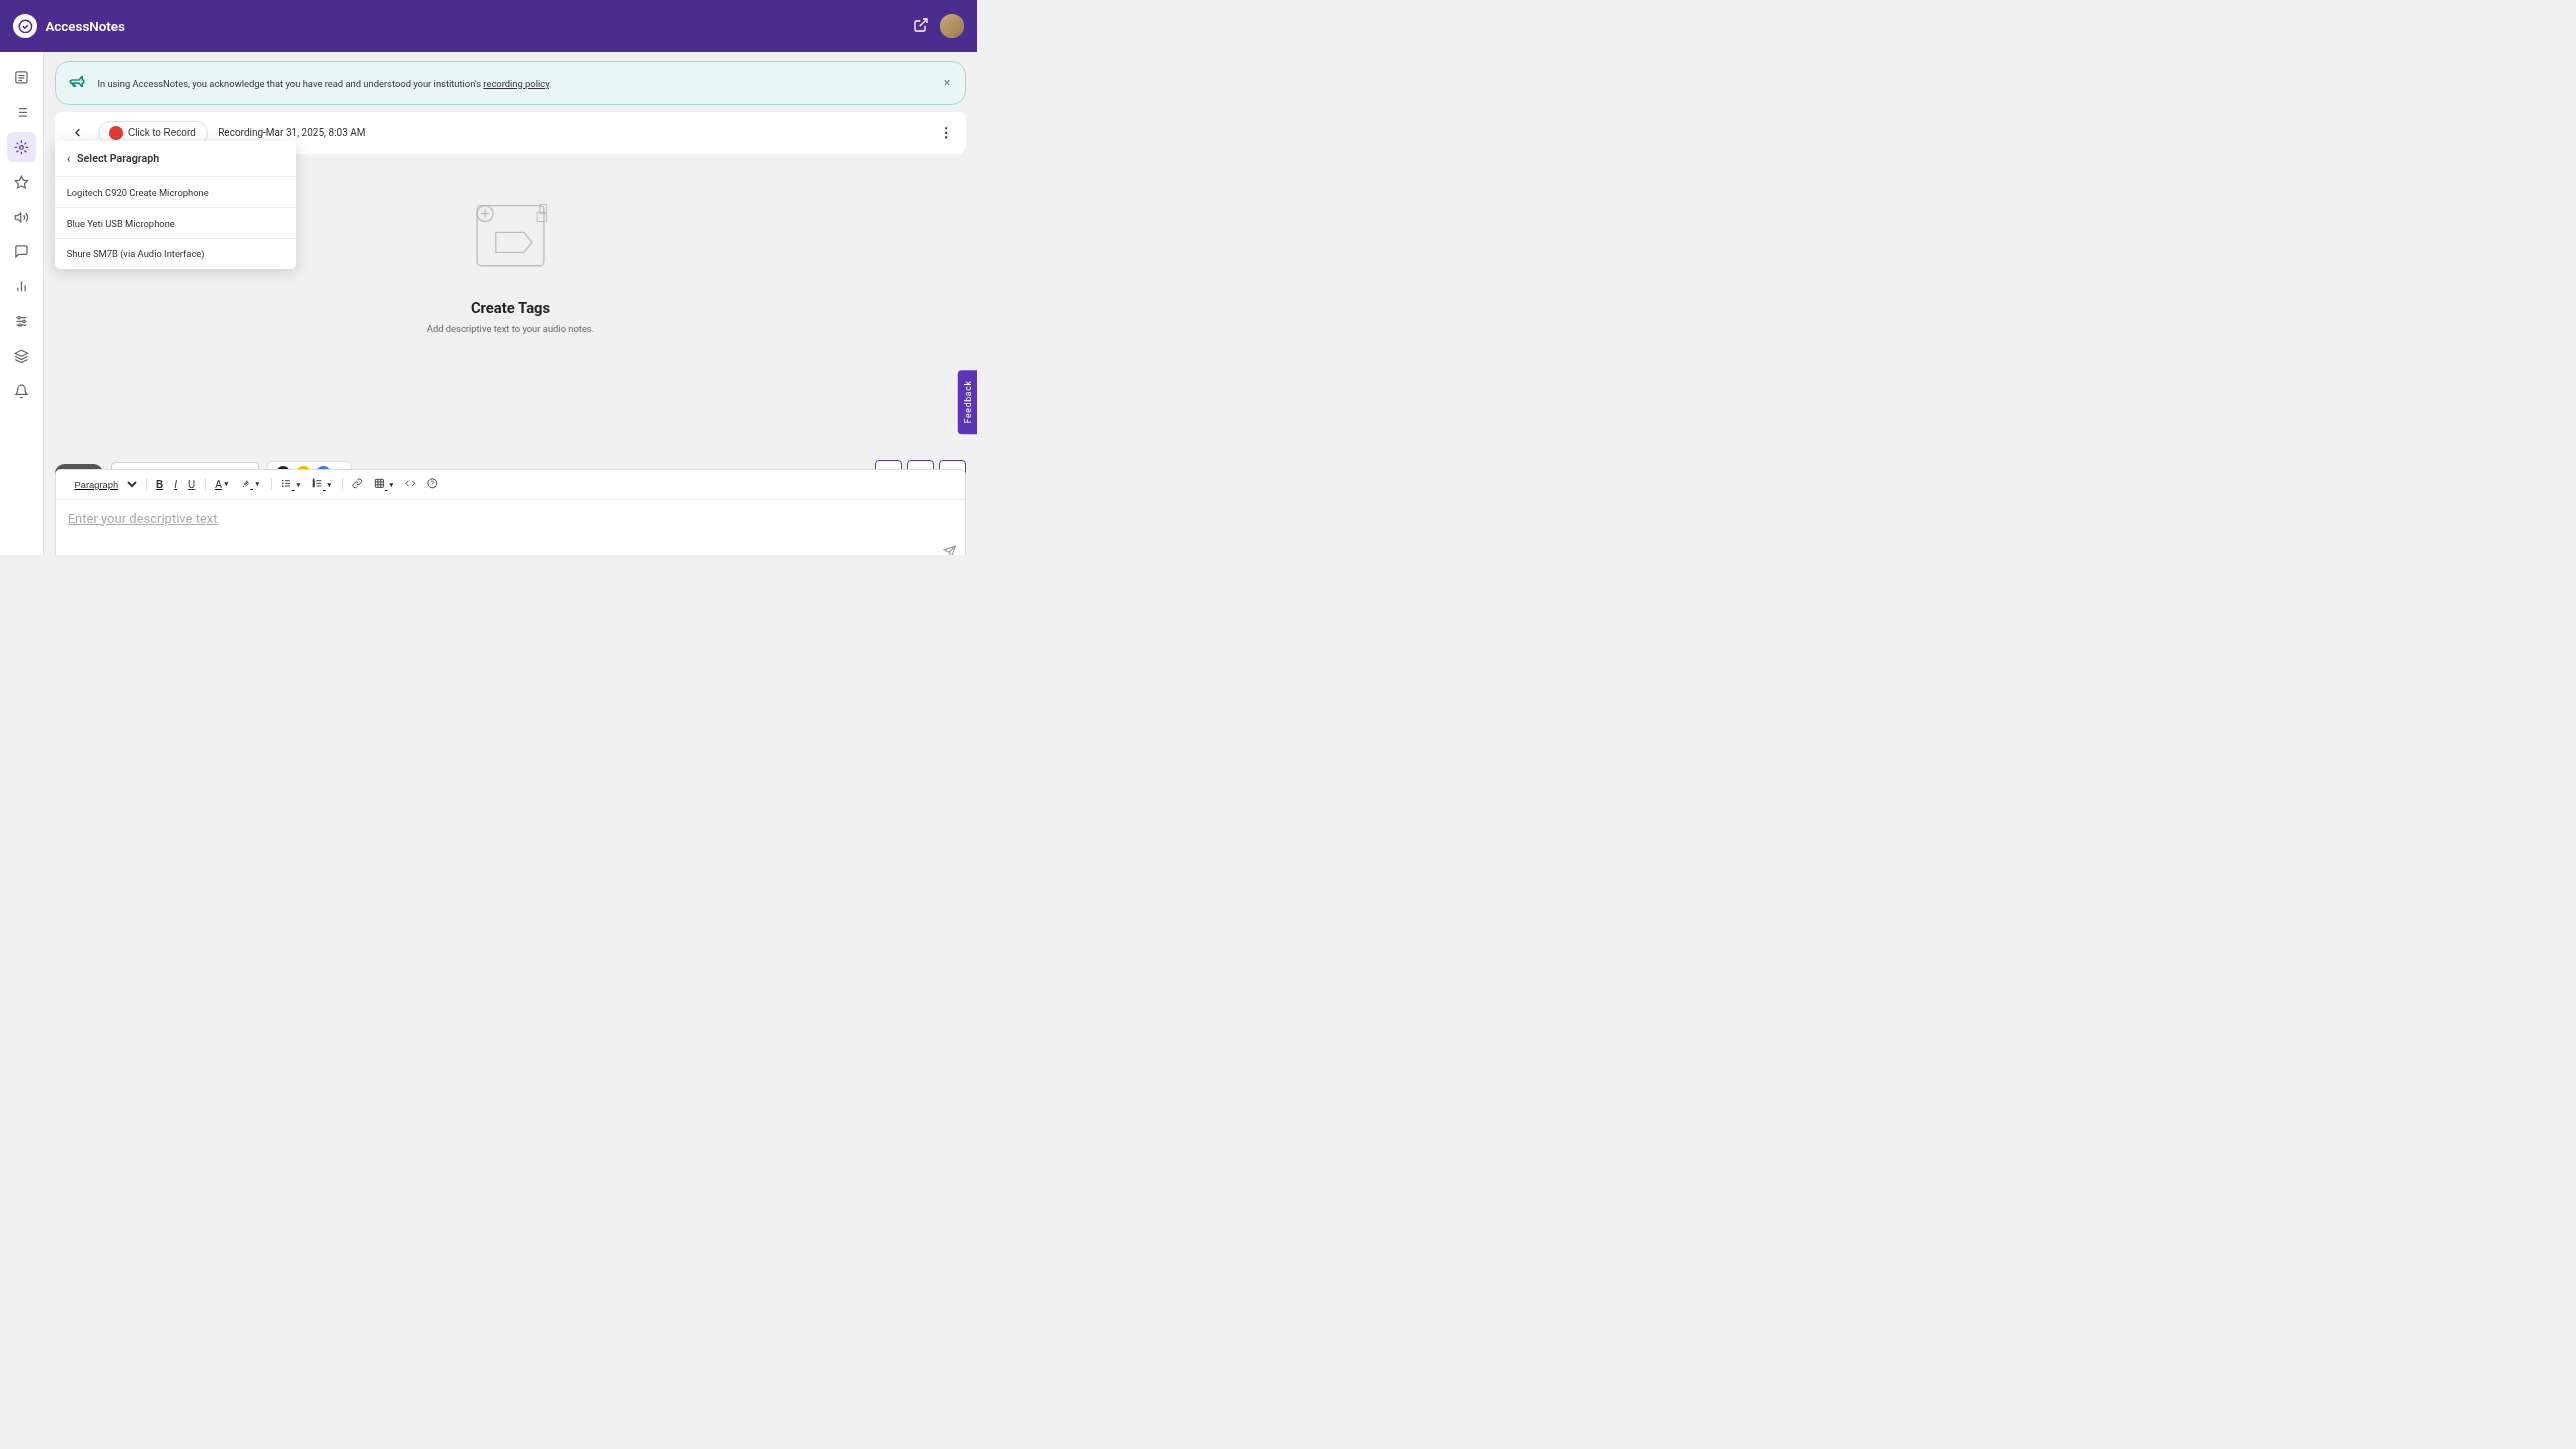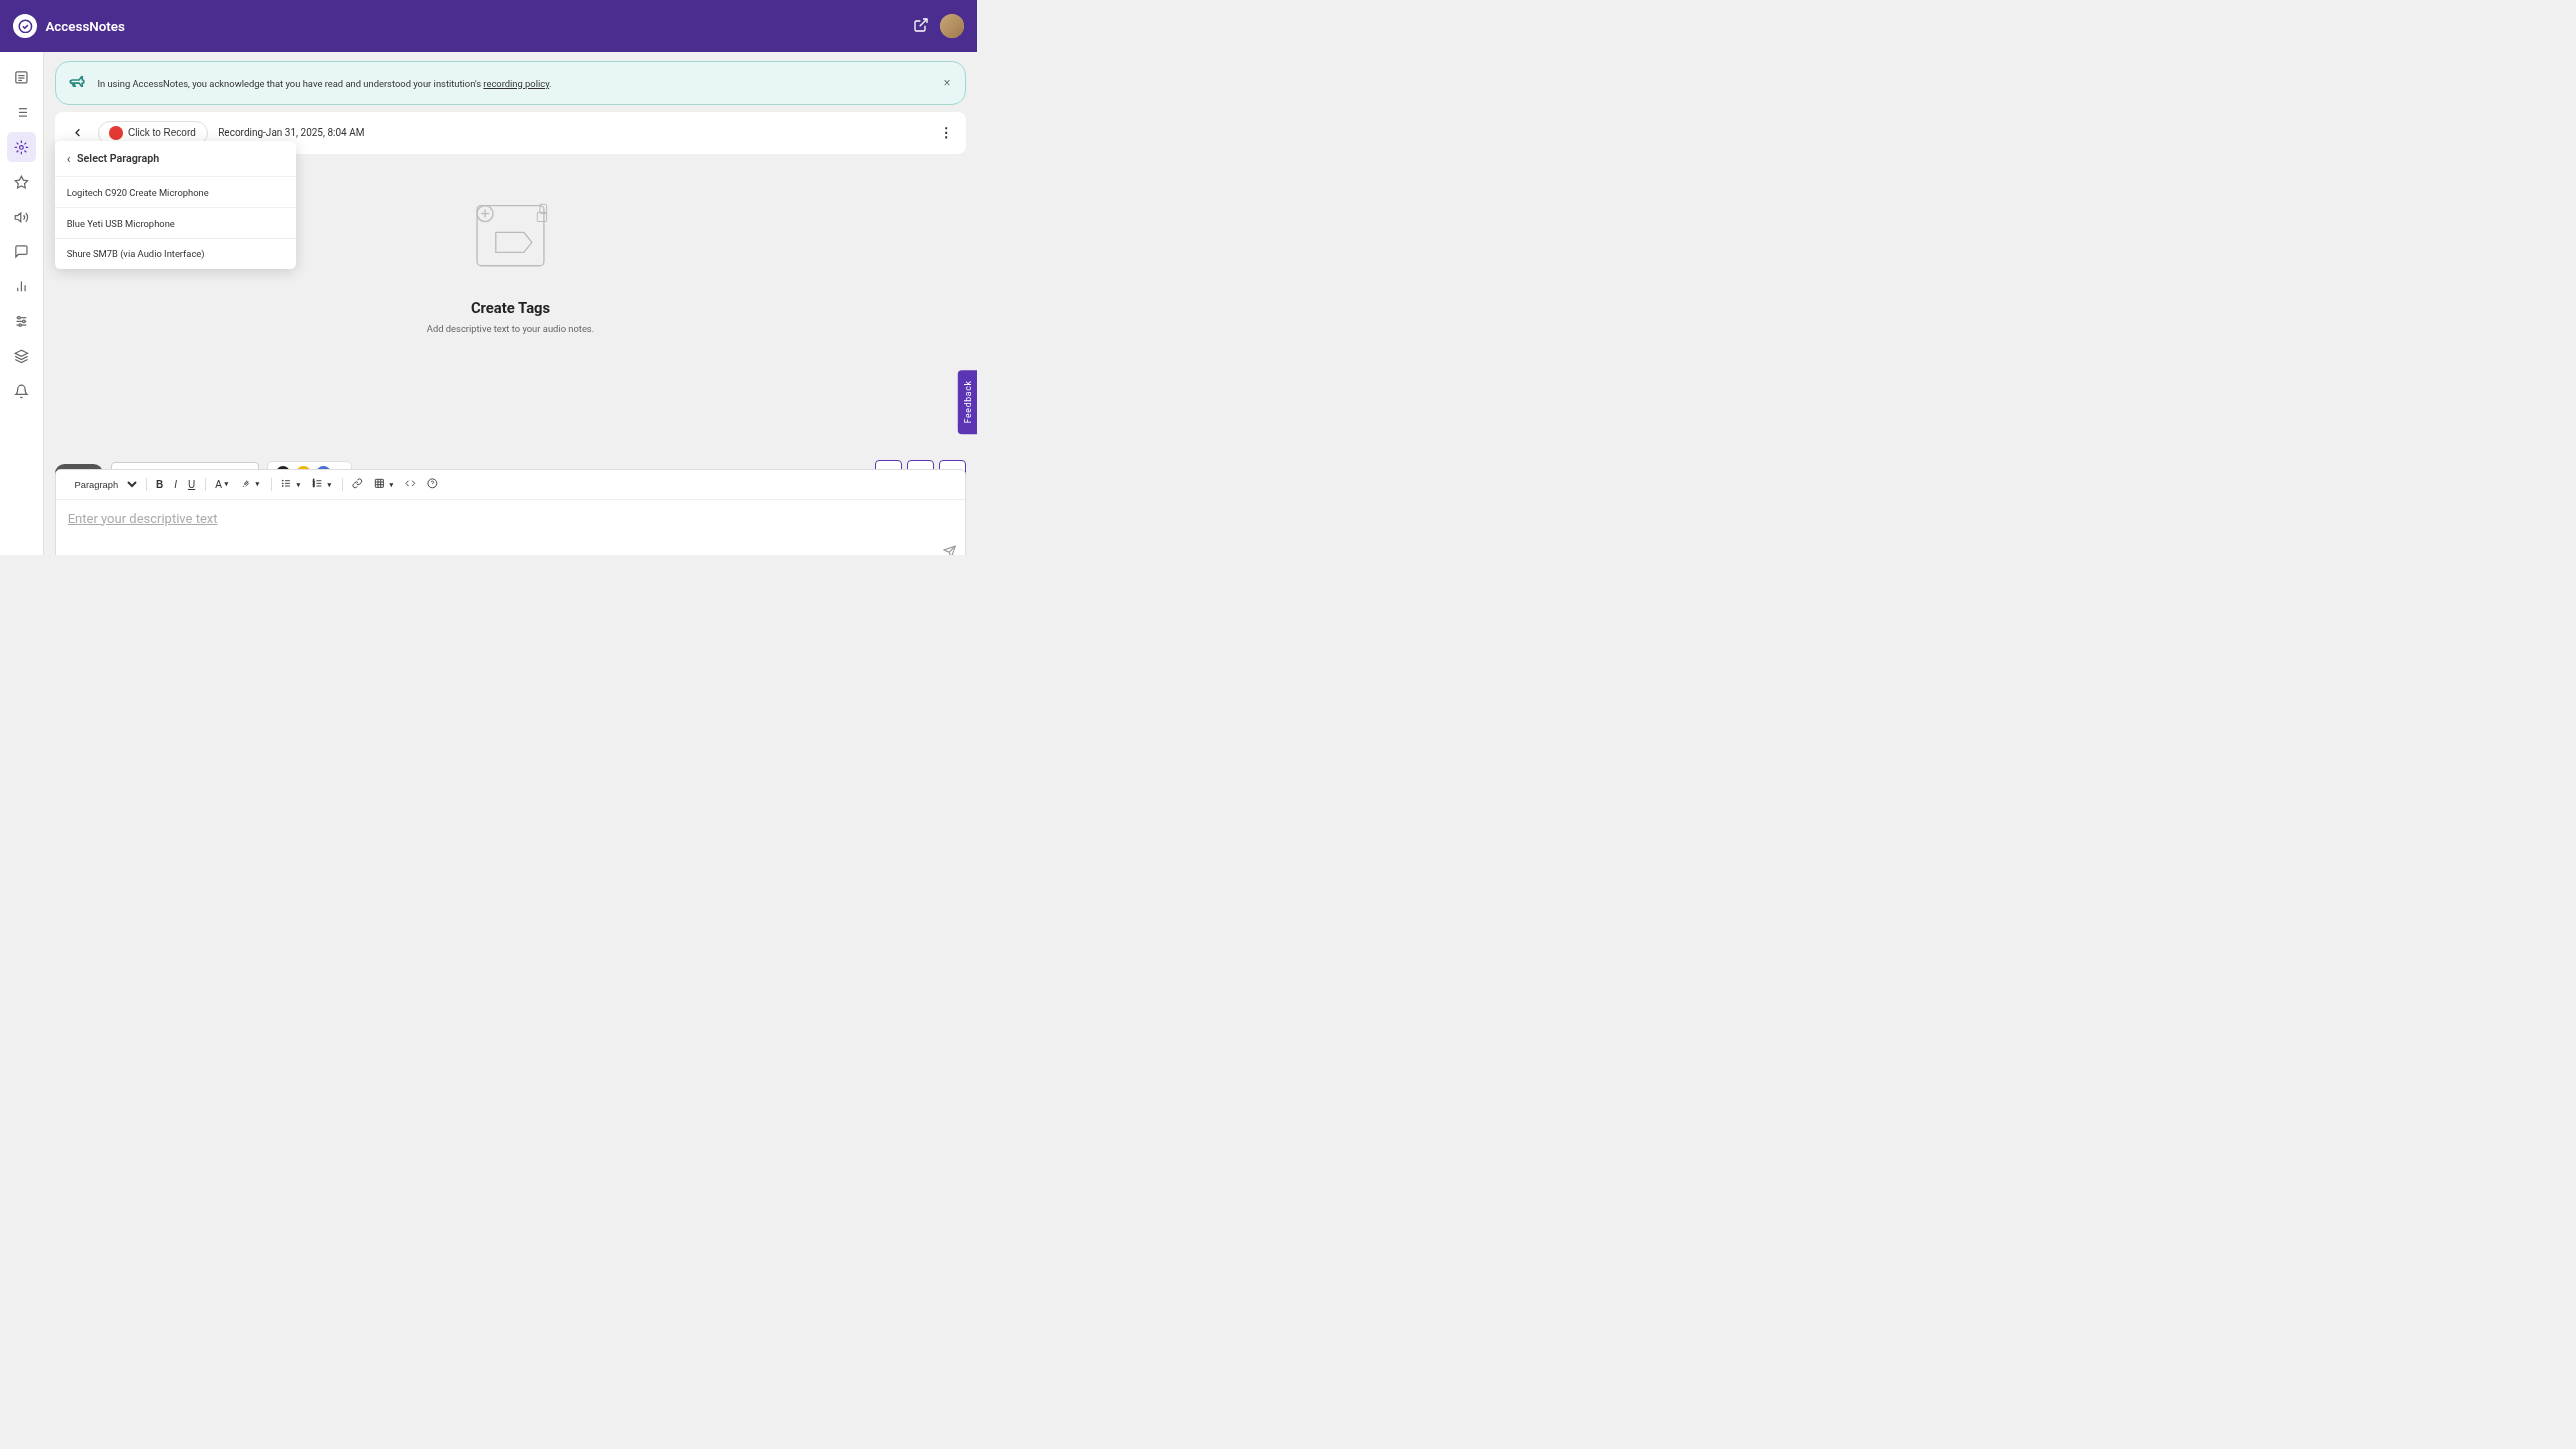--- a/index.html
+++ b/index.html
@@ -345,20 +345,21 @@
       border-radius: 5.4px 5.4px 0 0;
       overflow: hidden;
     }
     .rte-toolbar {
       display: flex;
       align-items: center;
       gap: 3px;
       padding: 5.4px 9.4px;
       border-bottom: 0.7px solid #eee;
       flex-wrap: wrap;
+      text-decoration: underline;
     }
     .rte-select {
       border: none;
       font-size: 9.4px;
       color: #333;
       cursor: pointer;
       padding: 2.7px 5.4px;
       background: none;
       outline: none;
     }
@@ -542,21 +543,21 @@
     <div class="recording-toolbar">
       <button class="back-button">
         <svg width="13.4" height="13.4" viewBox="0 0 24 24" fill="none" stroke="#333" stroke-width="2.5">
           <polyline points="15 18 9 12 15 6"></polyline>
         </svg>
       </button>
       <button class="record-button">
         <div class="record-dot"></div>
         <span>Click to Record</span>
       </button>
-      <span class="recording-name">Recording-Jan 31, 2025, 8:04 AM</span>
+      <span class="recording-name">Recording-Mar 31, 2025, 8:03 AM</span>
       <span class="toolbar-more">⋮</span>
     </div>
 
     <div class="mic-dropdown">
       <div class="mic-dropdown-header">
         <span class="back-arrow">‹</span>
         <span>Select Paragraph</span>
       </div>
       <div class="mic-option">Logitech C920 Create Microphone</div>
       <div class="mic-option">Blue Yeti USB Microphone</div>

